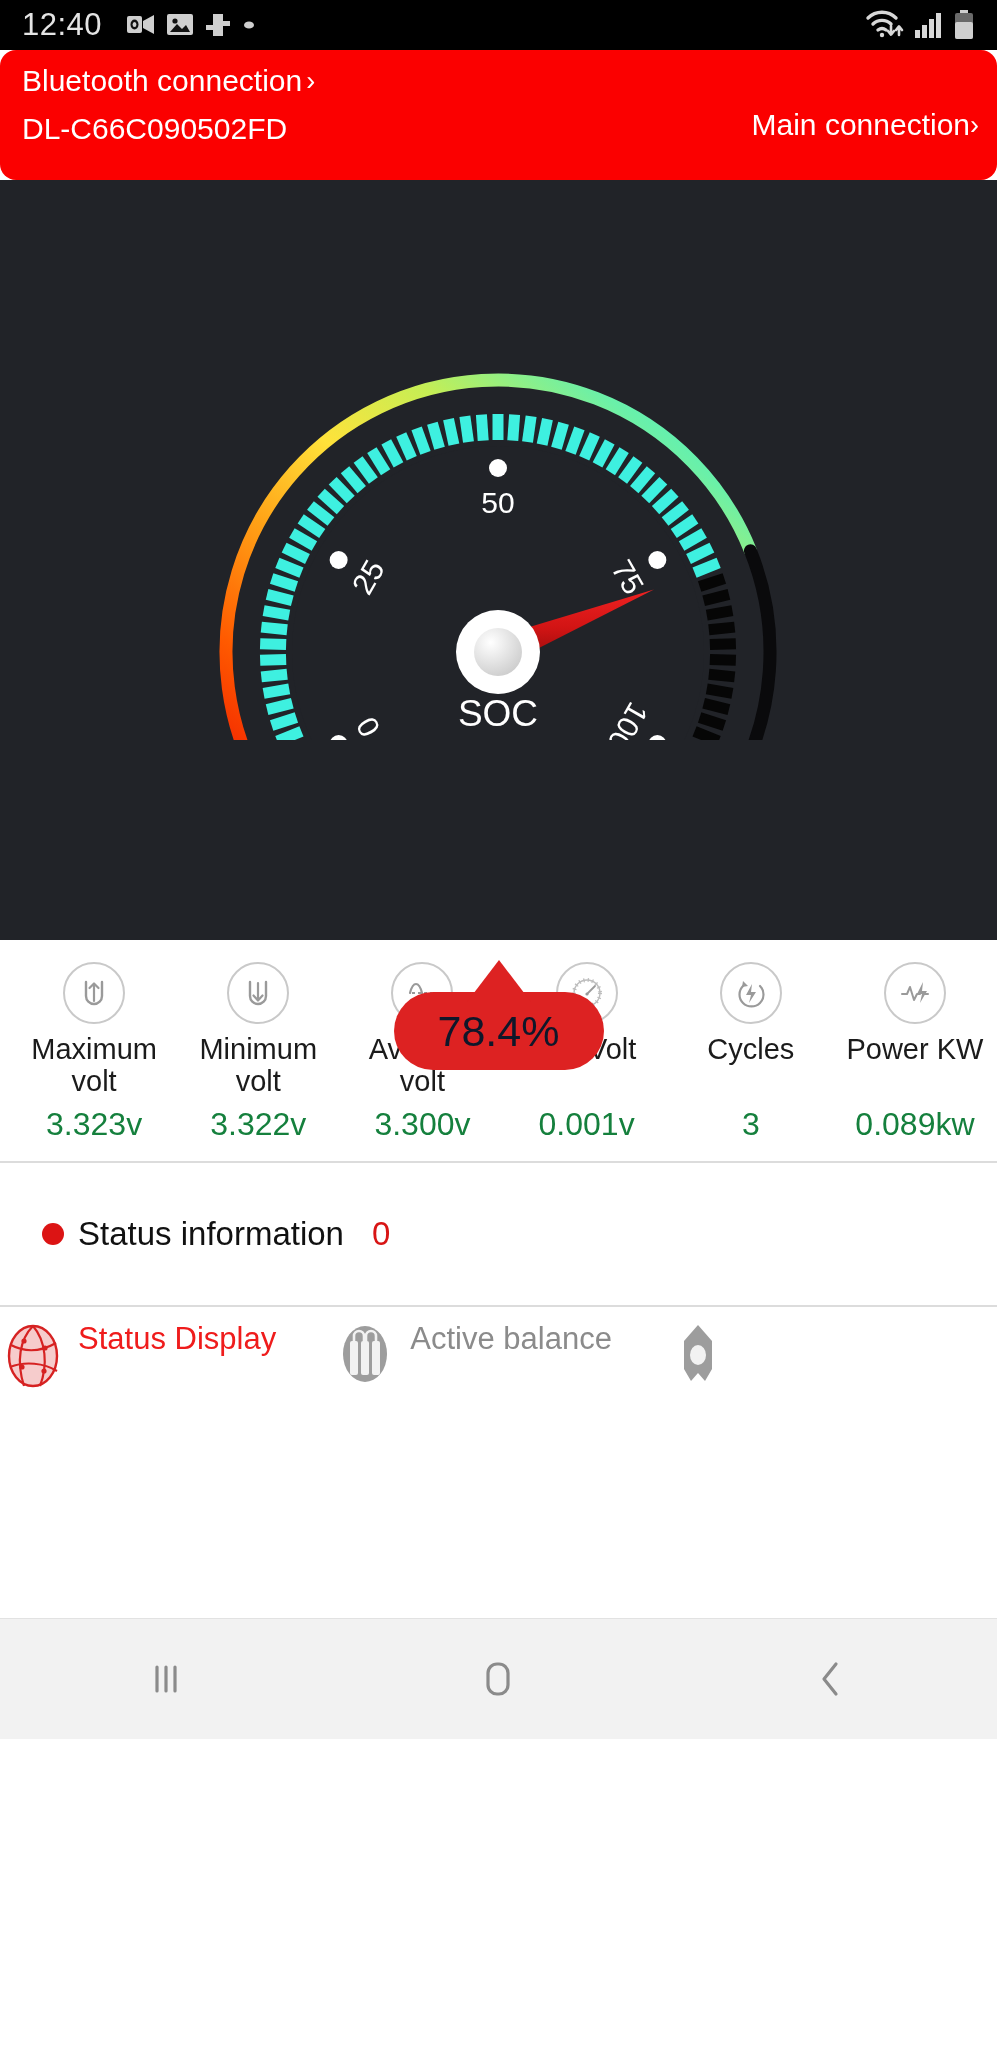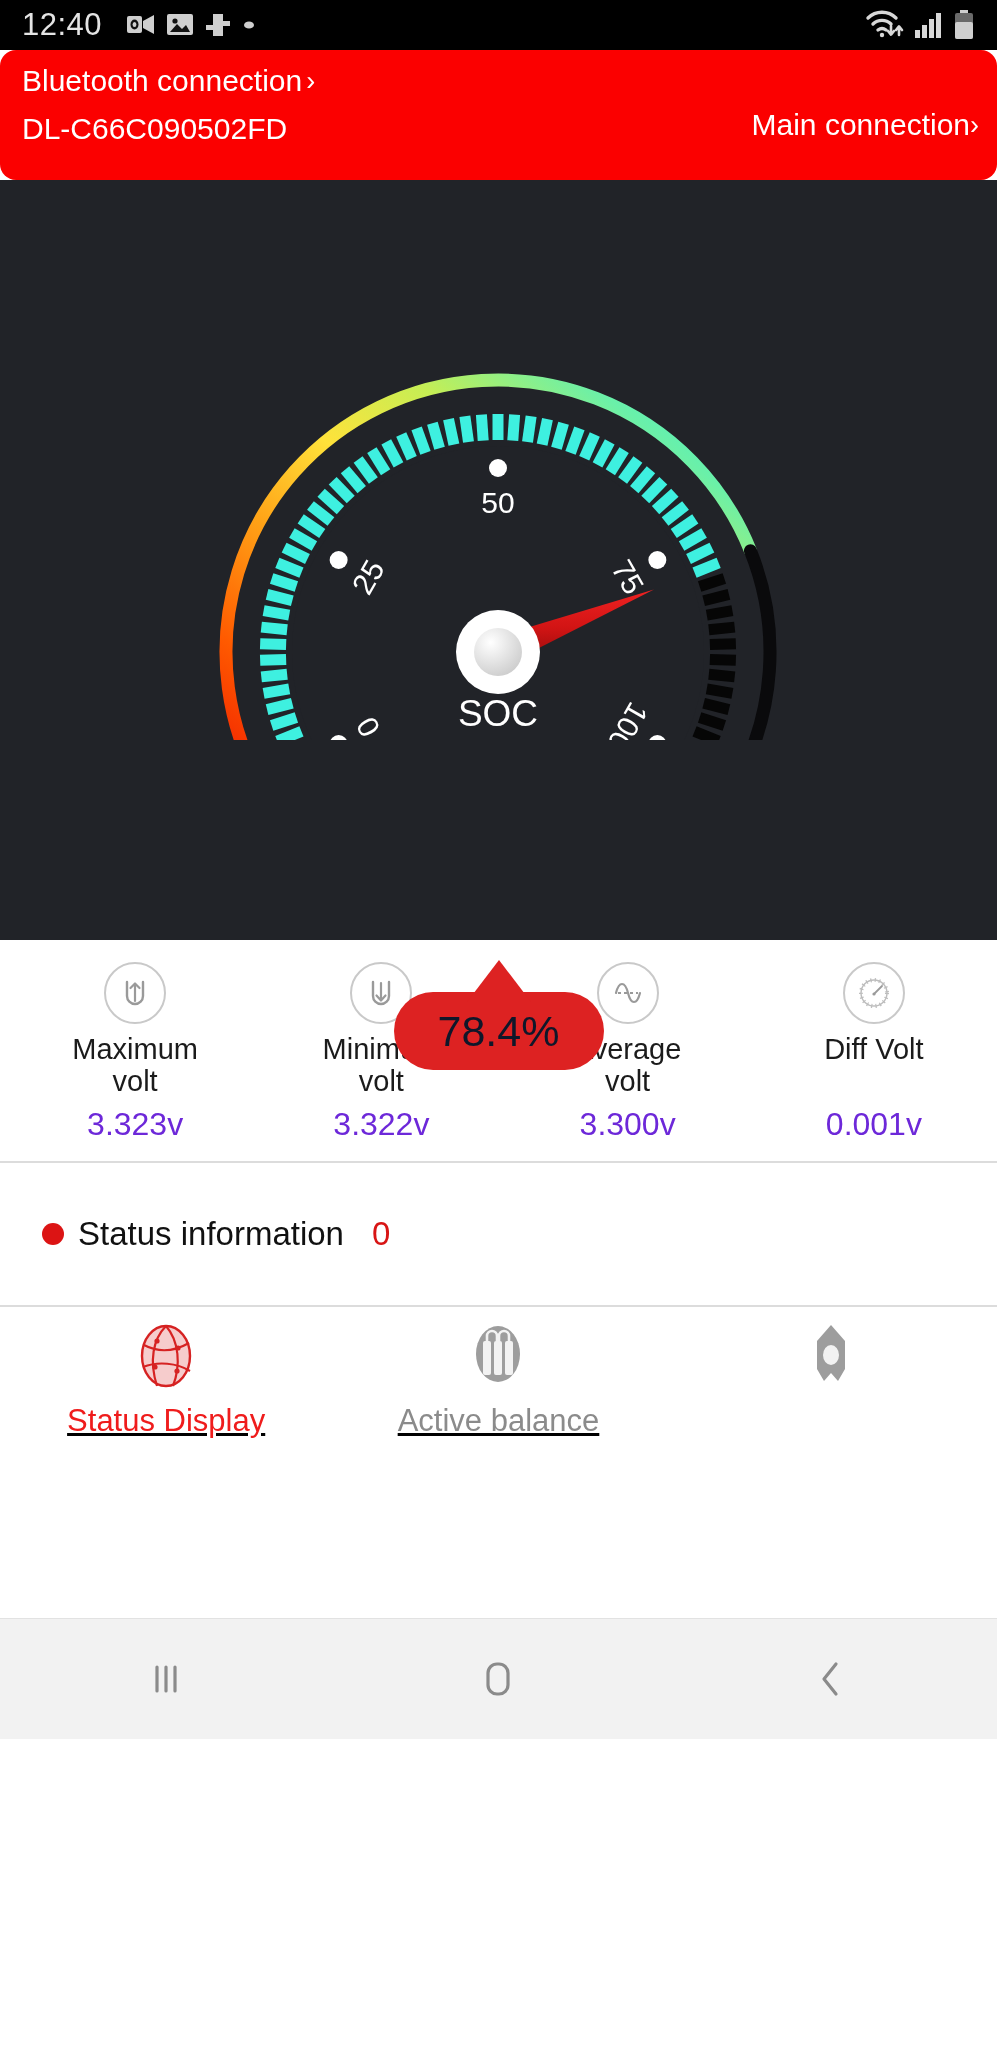--- a/index.html
+++ b/index.html
@@ -92,34 +92,34 @@
   }
   .cell { flex:1; display:flex; flex-direction:column; align-items:center; }
   .cell .cico {
     width:62px; height:62px; border-radius:50%; border:2px solid #c9c9c9;
     display:flex; align-items:center; justify-content:center; margin-bottom:10px;
   }
   .cell .clbl {
     font-size:29px; color:#1b1b1b; text-align:center; line-height:1.1;
     min-height:68px;
   }
-  .cell .cval { font-size:32px; color:#6d28d9; margin-top:4px; }
+  .cell .cval { font-size:32px; color:#15803d; margin-top:4px; }
 
   .hr { height:2px; background:#dcdcdc; width:100%; }
 
   .statusinfo {
     display:flex; align-items:center; gap:14px; padding:52px 0 52px 42px;
   }
   .dot-red { width:22px; height:22px; border-radius:50%; background:#dc1414; flex:0 0 22px; }
   .si-label { font-size:33px; color:#111; }
   .si-count { font-size:33px; color:#d81515; margin-left:14px; }
 
   
   .tabs { display:flex; padding:14px 0 20px 0; background:#fff; }
-  .tab { flex:1; display:flex; flex-direction:column; align-items:center; gap:12px;text-decoration:underline; }
+  .tab { flex:1; display:flex; flex-direction:row; align-items:flex-start; gap:12px; }
   .tab .tlabel { font-size:31px; }
   .tab.active .tlabel { color:#ef1c1c; }
   .tab .tlabel.muted { color:#8b8b8b; }
 
   
   .navbar {
     flex:0 0 120px; background:#f2f2f2;
     display:flex; align-items:center; justify-content:space-around;
     border-top:1px solid #e2e2e2;
   }
@@ -436,21 +436,47 @@
             <path d="M20 21 L28 13" stroke="#9a9a9a" stroke-width="1.8" stroke-linecap="round"></path>
             <circle cx="20" cy="21" r="1.6" fill="#9a9a9a"></circle>
           </svg>
         </span>
         <span class="clbl">
           <span>Diff Volt</span>
         </span>
         <span class="cval">0.001v</span>
       </div>
 
-
+      <div class="cell">
+        <span class="cico">
+          <svg width="40" height="40" viewBox="0 0 40 40">
+            <path d="M29 13 A12 12 0 1 1 12 13" stroke="#9a9a9a" stroke-width="2.2" fill="none" stroke-linecap="round"></path>
+            <path d="M12 8 L11 14 L17 13 Z" fill="#9a9a9a"></path>
+            <path d="M21 11 L15 22 h5 l-2 8 l7 -11 h-5 Z" fill="#9a9a9a"></path>
+          </svg>
+        </span>
+        <span class="clbl">
+          <span>Cycles</span>
+        </span>
+        <span class="cval">3</span>
+      </div>
+
+      <div class="cell">
+        <span class="cico">
+          <svg width="40" height="40" viewBox="0 0 40 40">
+            <path d="M7 21 h5 l3 -7 l4 13 l3 -6 h3" stroke="#9a9a9a" stroke-width="2" fill="none" stroke-linecap="round" stroke-linejoin="round"></path>
+            <path d="M28 9 L22 21 h5 l-2 9 l7 -12 h-5 Z" fill="#9a9a9a"></path>
+            <path d="M29 21 h4" stroke="#9a9a9a" stroke-width="2" stroke-linecap="round"></path>
+          </svg>
+        </span>
+        <span class="clbl">
+          <span>Power KW</span>
+        </span>
+        <span class="cval">0.089kw</span>
+      </div>
 
     </div>
 
     <div class="hr"></div>
 
     <div class="statusinfo">
       <span class="dot-red"></span>
       <span class="si-label">Status information</span>
       <span class="si-count">0</span>
     </div>

